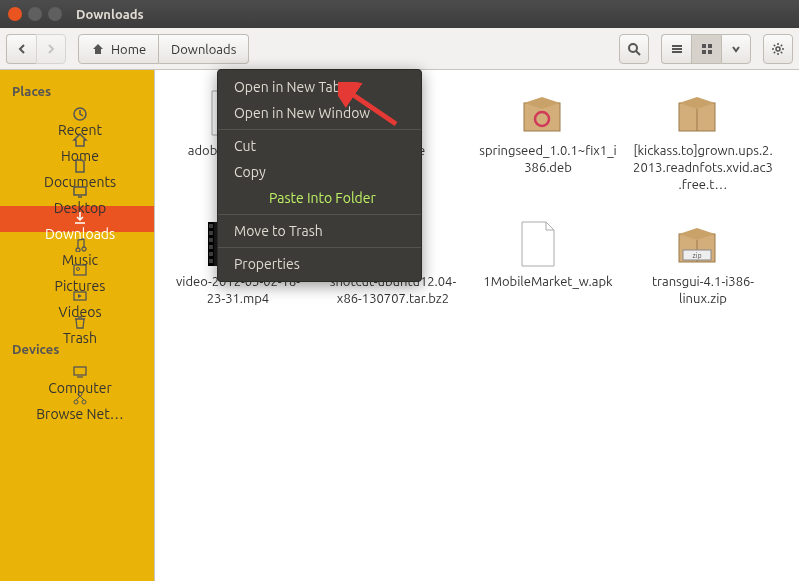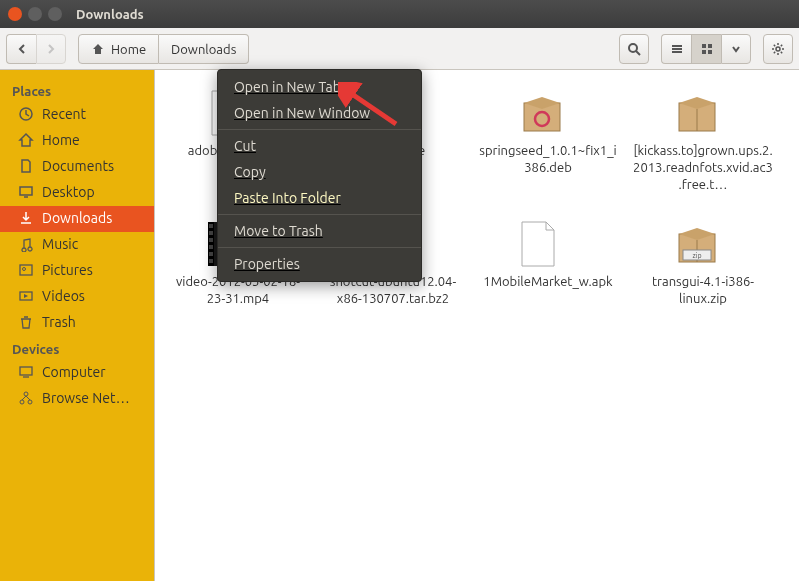--- a/index.html
+++ b/index.html
@@ -25,32 +25,32 @@
 .spacer { flex: 1; }
 .view-group { display: flex; }
 .view-group .tb-btn { border-radius: 0; border-right: none; }
 .view-group .tb-btn:first-child { border-radius: 4px 0 0 4px; }
 .view-group .tb-btn:last-child { border-radius: 0 4px 4px 0; border-right: 1px solid #c0bbb3; }
 .view-group .tb-btn.active { background: #d6d2cb; }
 
 .main { display: flex; height: calc(100% - 70px); }
 .sidebar { width: 155px; background: #eab308; border-right: 1px solid #c9c5be; padding: 8px 0; overflow-y: auto; }
 .sb-header { font-size: 13px; font-weight: bold; color: #555; padding: 6px 12px 4px; }
-.sb-item { display: flex; gap: 8px; padding: 4px 12px 4px 18px; font-size: 14px; color: #333; cursor: pointer; height: 26px; }
+.sb-item { display: flex; align-items: center; padding: 4px 12px 4px 18px; font-size: 14px; color: #333; cursor: pointer; height: 26px; flex-direction: column; }
 .sb-item.active { background: #e95420; color: white; }
 .sb-item svg, .sb-item .ico { width: 16px; height: 16px; flex-shrink: 0; }
 
 .content { flex: 1; background: white; padding: 20px 10px; display: flex; flex-wrap: wrap; align-content: flex-start; gap: 0; position: relative; }
 .file-item { width: 150px; display: flex; flex-direction: column; align-items: center; text-align: center; padding: 4px; cursor: pointer; }
 .file-icon { width: 60px; height: 50px; display: flex; align-items: center; justify-content: flex-start; margin-bottom: 4px; }
 .file-label { font-size: 13px; color: #333; line-height: 1.3; max-width: 140px; word-wrap: break-word; }
 
-.context-menu { position: absolute; left: 217px; top: 69px; width: 205px; background: #3c3b37; border: 1px solid #2b2a27; border-radius: 4px; padding: 4px 0; z-index: 100; box-shadow: 0 4px 16px rgba(0,0,0,0.4); text-decoration: underline; }
+.context-menu { position: absolute; left: 217px; top: 69px; width: 205px; background: #3c3b37; border: 1px solid #2b2a27; border-radius: 4px; padding: 4px 0; z-index: 100; box-shadow: 0 4px 16px rgba(0,0,0,0.4); }
 .cm-item { padding: 5px 16px; color: #dfdbd2; font-size: 14px; cursor: pointer; }
-.cm-item.disabled { color: #fef9c3; }
+.cm-item.disabled { color: #bef264; margin-left: 35px; }
 .cm-sep { height: 1px; background: #55534e; margin: 3px 0; }
 
 .arrow { position: absolute; left: 338px; top: 82px; z-index: 101; pointer-events: none; }
 </style>
 </head>
 <body>
 
 <div class="titlebar">
   <div class="window-controls">
     <div class="wc wc-close"></div>

